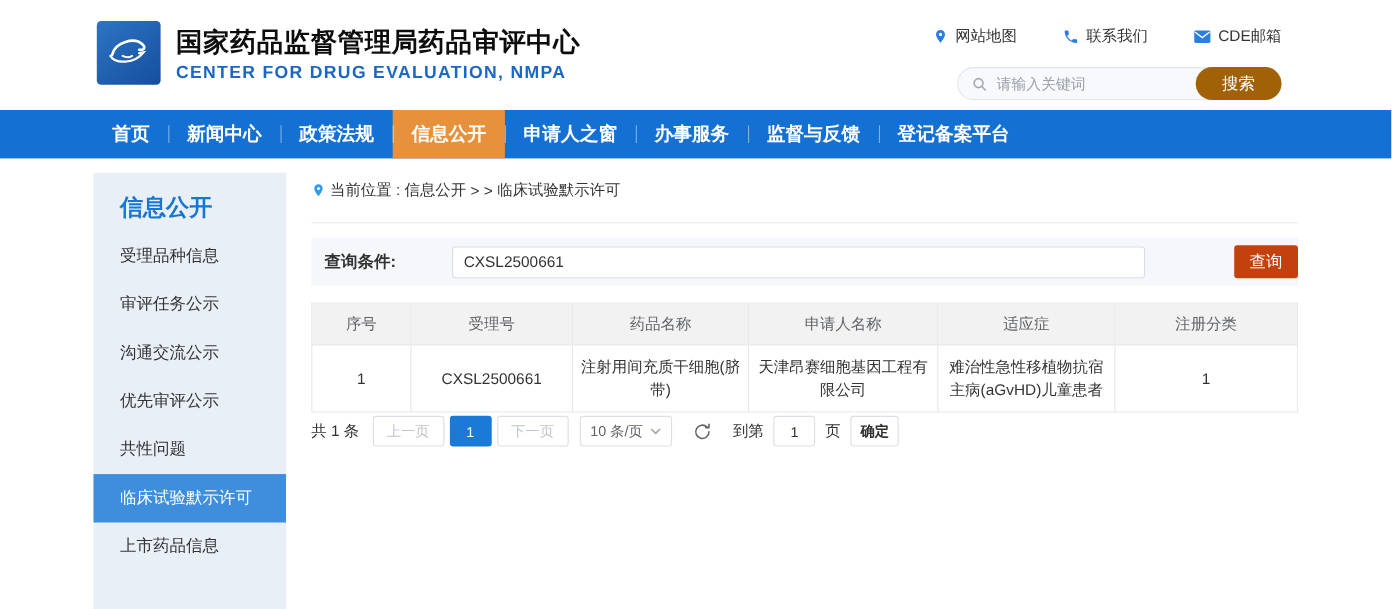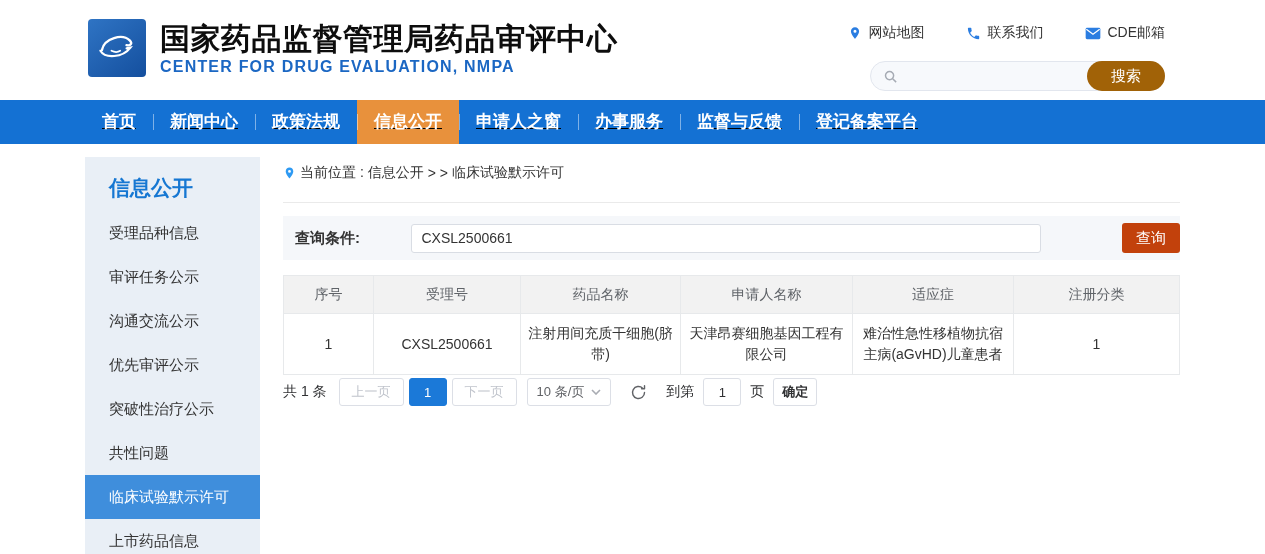--- a/index.html
+++ b/index.html
@@ -6,40 +6,40 @@
   html,body { width:1265px; height:554px; overflow:hidden; background:#fff;
     font-family:"Liberation Sans","DejaVu Sans",sans-serif; }
 
   
   .header { position:relative; height:100px; background:#fff; }
   .header-left { position:absolute; left:88px; top:19px; display:flex; }
   .logo { width:58px; height:58px; border-radius:4px; flex-shrink:0;
     background:linear-gradient(140deg,#2f74c4 0%,#144f9e 100%);
     display:flex; align-items:center; justify-content:center; cursor:pointer; }
   .title-block { margin-left:14px; padding-top:1px; }
-  .site-title { font-size:30px; font-weight:bold; color:#0d0d0d; letter-spacing:.5px; line-height:37px; }
+  .site-title { font-size:24px; font-weight:bold; color:#0d0d0d; letter-spacing:.5px; line-height:37px; }
   .site-subtitle { font-size:16px; font-weight:bold; color:#1b67c3; letter-spacing:1.2px; margin-top:1px; }
 
   .top-links { position:absolute; top:24px; right:100px; display:flex; gap:42px; }
   .top-link { display:flex; align-items:center; gap:6px; font-size:14px; color:#333; cursor:pointer; text-decoration:none; }
   .top-link svg { display:block; }
 
   .search-box { position:absolute; top:61px; right:100px; width:295px; height:30px;
     border:1px solid #e2e6ee; background:#f7f9fc; border-radius:16px;
     display:flex; align-items:center; padding-left:12px; }
   .search-box input { flex:1; border:none; outline:none; background:transparent;
     font-size:13.5px; color:#333; font-family:inherit; }
   .search-box input::placeholder { color:#9aa0a8; }
   .search-button { position:absolute; right:-1px; top:-1px; height:30px; width:78px;
     border:none; border-radius:16px; background:#a16207; color:#fff; font-size:15px;
     cursor:pointer; font-family:inherit; }
 
   
   .nav { height:44px; background:#1471d3; }
-  .nav-inner { margin-left:85px; display:flex; height:44px;text-decoration:underline; }
+  .nav-inner { margin-left:85px; display:flex; height:44px; }
   .nav-item { position:relative; padding:0 17px; line-height:44px; color:#fff;
     font-size:17px; font-weight:bold; cursor:pointer; white-space:nowrap; }
   .nav-item + .nav-item::before { content:""; position:absolute; left:0; top:14px;
     width:1px; height:16px; background:rgba(255,255,255,.45); }
   .nav-item.active { background:#e8913c; }
 
   
   .content { display:flex; margin:0 85px; padding-top:13px; align-items:flex-start; }
   .sidebar { width:175px; flex-shrink:0; background:#e9eff6; height:397px; }
   .sidebar-title { color:#1677d2; font-size:21px; font-weight:bold; padding:17px 0 9px 24px; }
@@ -131,20 +131,21 @@
     </a>
   </div>
 
   <div class="search-box">
     <span style="display:flex;margin-right:8px;">
       <svg width="15" height="15" viewBox="0 0 24 24" fill="none" stroke="#a6abb4" stroke-width="2.4">
           <circle cx="10.5" cy="10.5" r="6.5"></circle>
           <path d="M15.5 15.5L21 21"></path>
         </svg>
     </span>
+    <input placeholder="请输入关键词" style="">
     <button class="search-button">搜索</button>
   </div>
 </div>
 
 <div class="nav">
   <div class="nav-inner">
     <div class="nav-item">首页</div>
     <div class="nav-item">新闻中心</div>
     <div class="nav-item">政策法规</div>
     <div class="nav-item active">信息公开</div>
@@ -155,21 +156,20 @@
   </div>
 </div>
 
 <div class="content">
   <div class="sidebar">
     <div class="sidebar-title">信息公开</div>
     <div class="side-item">受理品种信息</div>
     <div class="side-item">审评任务公示</div>
     <div class="side-item">沟通交流公示</div>
     <div class="side-item">优先审评公示</div>
-    <div class="side-item">突破性治疗公示</div>
     <div class="side-item">共性问题</div>
     <div class="side-item active">临床试验默示许可</div>
     <div class="side-item">上市药品信息</div>
   </div>
 
   <div class="main">
     <div class="breadcrumb">
       <span style="display:flex;">
         <svg width="13" height="16" viewBox="0 0 24 24" fill="#2e9af3">
             <path d="M12 2C7.9 2 5 5.1 5 9c0 5 7 13 7 13s7-8 7-13c0-3.9-2.9-7-7-7zm0 9.6A2.6 2.6 0 1 1 12 6.4a2.6 2.6 0 0 1 0 5.2z"></path>

